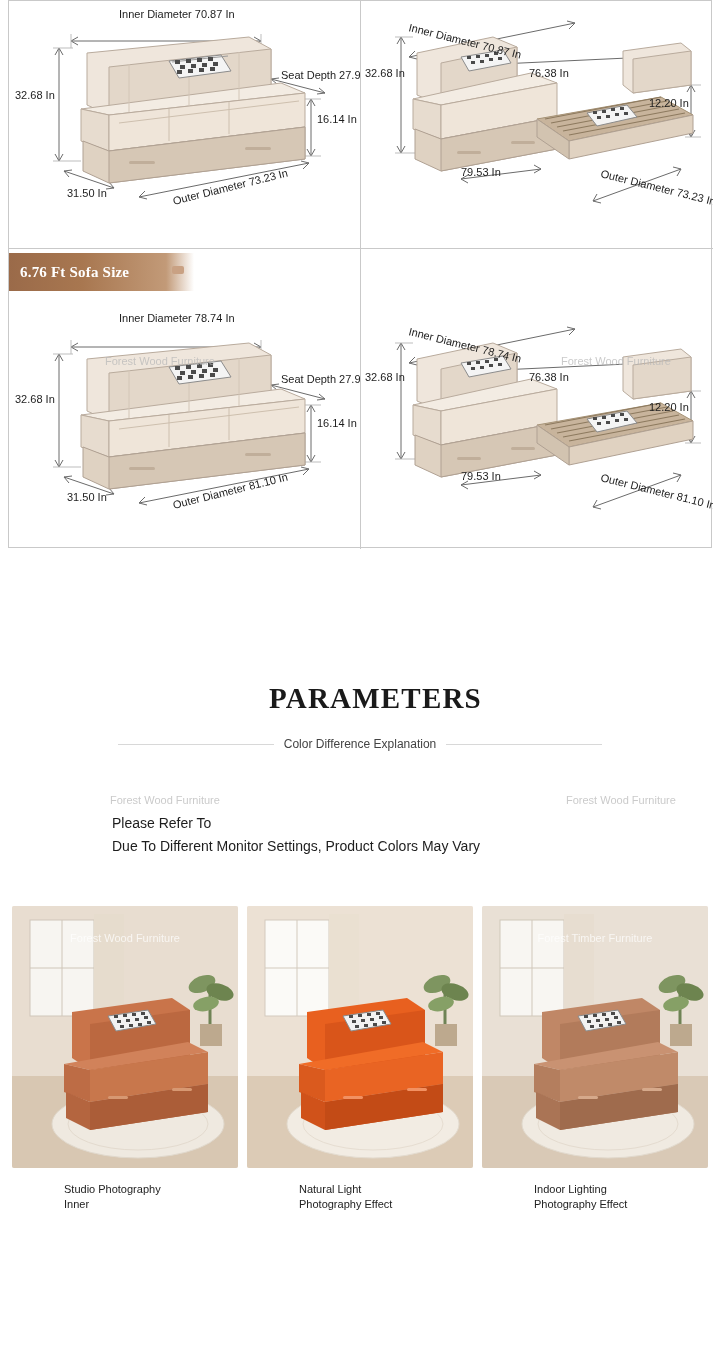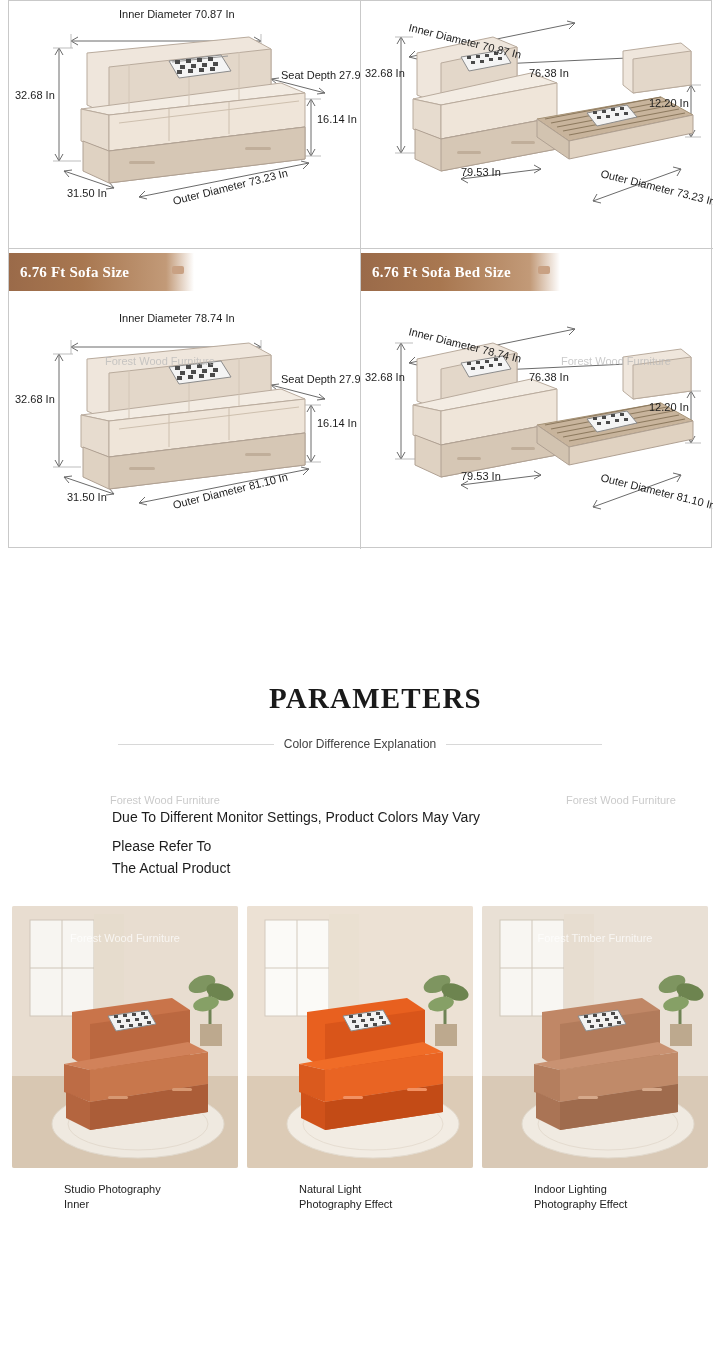--- a/index.html
+++ b/index.html
@@ -441,24 +441,20 @@
 
       <span class="dim" style="left:110px; top:63px;">Inner Diameter 78.74 In</span>
       <span class="dim" style="left:272px; top:124px;">Seat Depth 27.95 In</span>
       <span class="dim" style="left:6px; top:144px;">32.68 In</span>
       <span class="dim" style="left:308px; top:168px;">16.14 In</span>
       <span class="dim" style="left:58px; top:242px;">31.50 In</span>
       <span class="dim rot-l" style="left:164px; top:250px;">Outer Diameter 81.10 In</span>
     </div>
 
     <div class="cell last-col last-row">
-      <div class="ribbon wide">
-        <span class="rb-text">6.76 Ft Sofa Bed Size</span>
-        <span class="ribbon-dot"></span>
-      </div>
 
       <svg class="art" style="top:56px;" width="351" height="244" viewBox="0 0 351 244">
         <g stroke="#6b6b6b" stroke-width="1" fill="none">
           <path d="M48 58 L214 24"></path>
           <path d="M48 58 l8 2 M48 58 l6 -6 M214 24 l-8 -2 M214 24 l-6 6"></path>
           <path d="M40 38 L40 154"></path>
           <path d="M40 38 l-4 7 M40 38 l4 7 M40 154 l-4 -7 M40 154 l4 -7"></path>
           <path d="M118 66 L288 58"></path>
           <path d="M118 66 l7 -4 M118 66 l7 4 M288 58 l-7 -4 M288 58 l-7 4"></path>
           <path d="M330 86 L330 138"></path>
@@ -542,23 +538,22 @@
   <div class="subtitle-row">
     <span class="line"></span>
     <span class="txt">Color Difference Explanation</span>
     <span class="line"></span>
   </div>
 
   <span class="wm wm-left">Forest Wood Furniture</span>
   <span class="wm wm-right">Forest Wood Furniture</span>
 
   <div class="copy-block">
+    <div class="copy-line l2">Please Refer To</div>
     <div class="copy-line">Due To Different Monitor Settings, Product Colors May Vary</div>
-    <div class="copy-line l2">Please Refer To</div>
-    <div class="copy-line">The Actual Product</div>
   </div>
 
   <div class="photos">
 
     <div class="photo-col">
       <div class="photo">
         <svg width="226" height="262" viewBox="0 0 226 262">
           <rect width="226" height="262" fill="#efe7dd"></rect>
           <rect x="0" y="0" width="226" height="170" fill="#e8ddd0"></rect>
           <rect x="0" y="170" width="226" height="92" fill="#d8c7b2"></rect>

